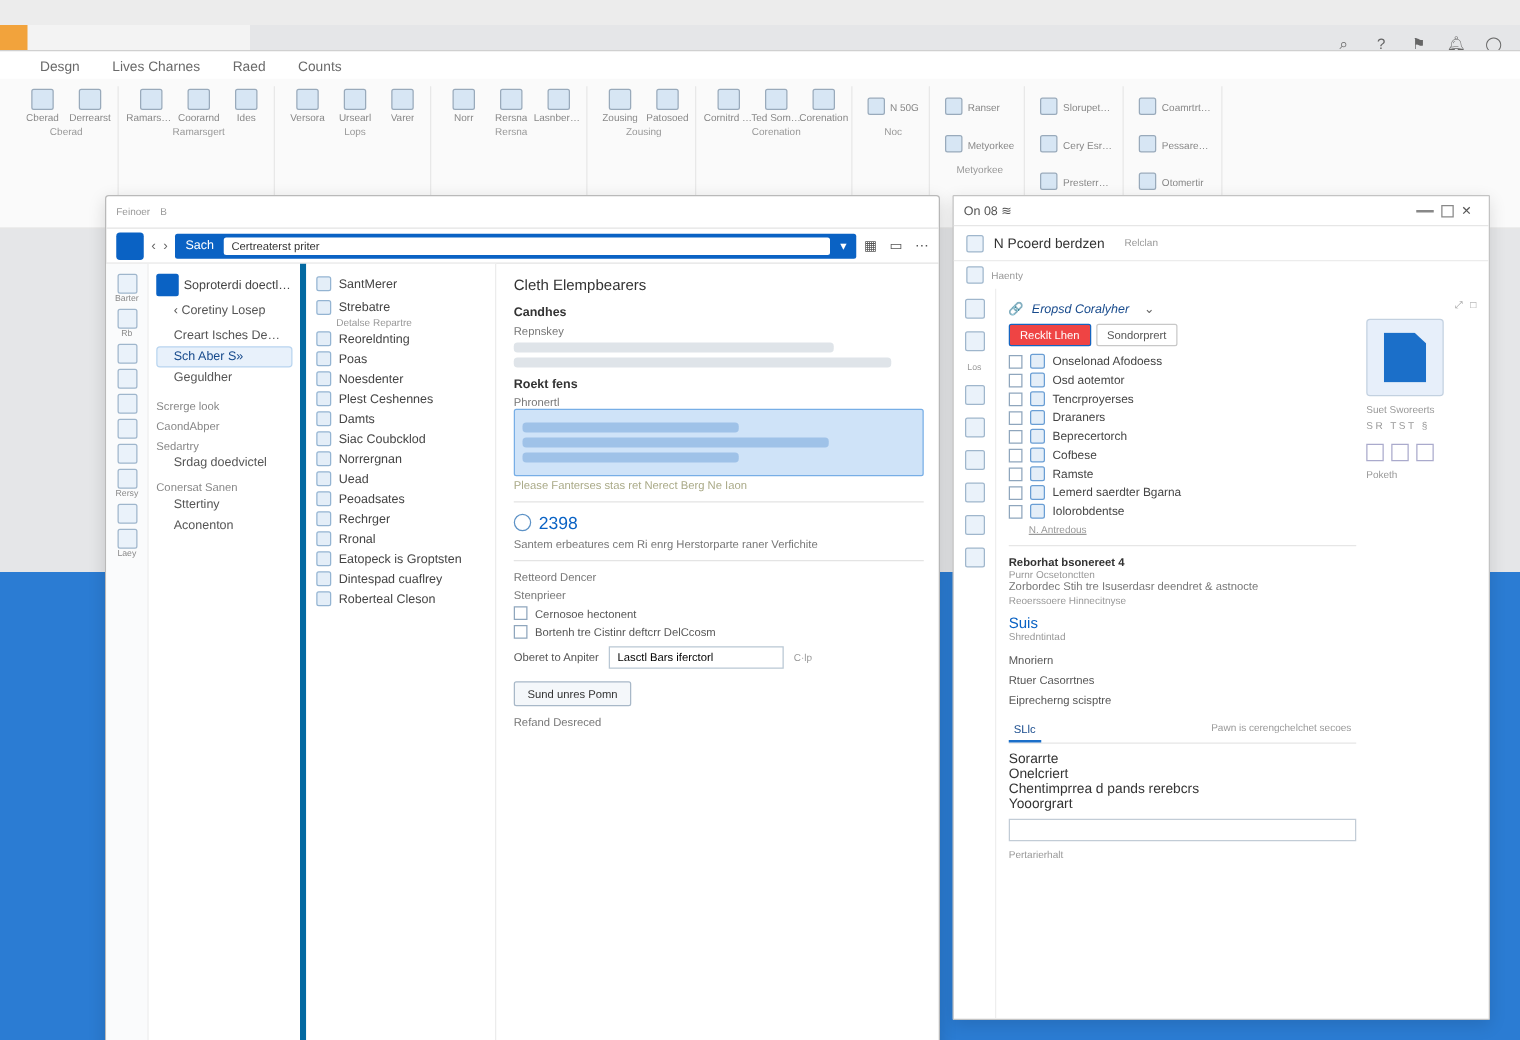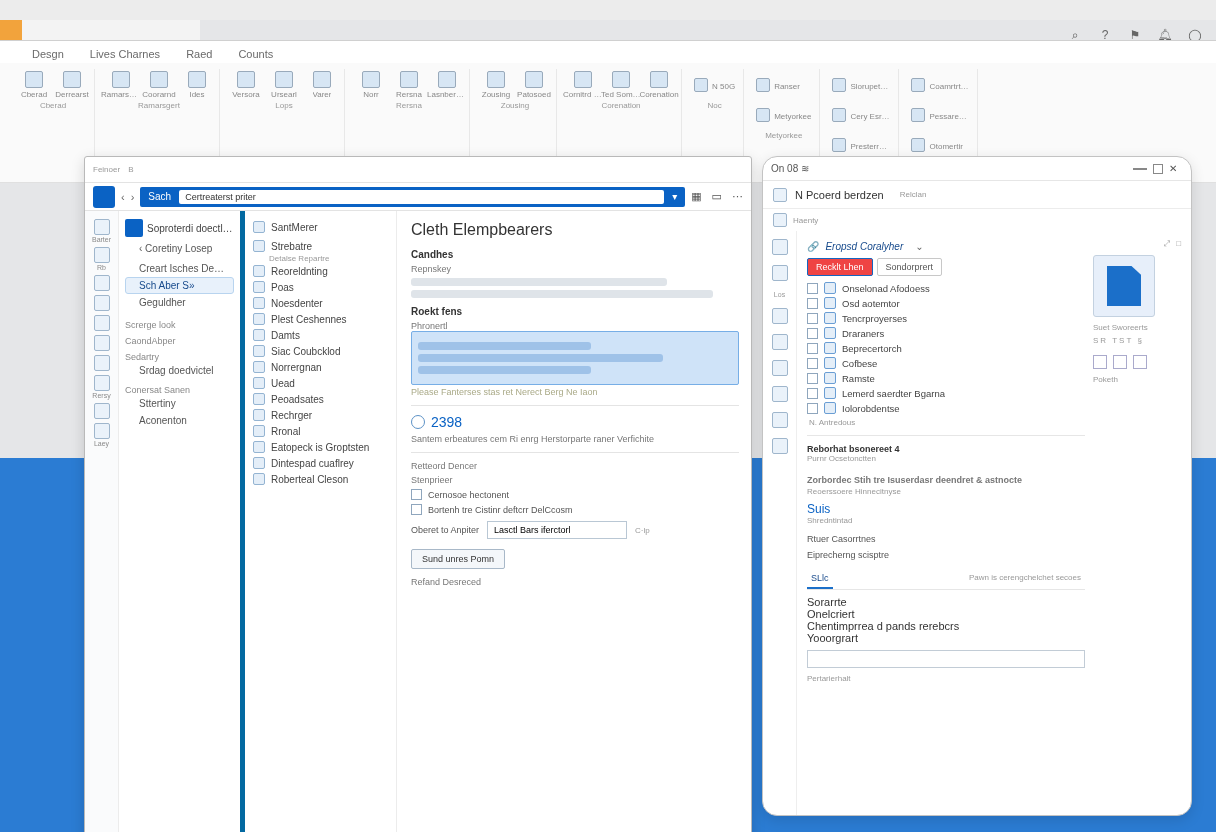--- a/index.html
+++ b/index.html
@@ -109,21 +109,21 @@
   .listcol {
     width:152px; border-right:1px solid #ececec; padding:8px 6px; background:#fff;
     display:flex; flex-direction:column; gap:3px; font-size:10px; color:#444;
   }
   .listcol .litem { display:flex; align-items:center; gap:6px; padding:2px 2px;}
   .listcol .litem .libox { width:12px; height:12px; border:1px solid #94b4d2; background:#e4eef8; border-radius:2px;}
   .listcol .lsub { font-size:8px; color:#999; padding-left:18px;}
   
   .contcol { flex:1; padding:10px 12px 8px 14px; overflow:hidden auto;}
   .contcol::-webkit-scrollbar{width:8px;} .contcol::-webkit-scrollbar-thumb{background:#d5d5d5;border-radius:4px;}
-  .contcol .ctitle { font-size:16px; color:#333; margin-bottom:10px;}
+  .contcol .ctitle { font-size:12px; color:#333; margin-bottom:10px;}
   .contcol .csect { font-size:10px; font-weight:600; color:#333; margin:8px 0 4px 0;}
   .blurline { height:8px; background:#dfe4e9; border-radius:3px; margin:4px 0;}
   .blurline.s { width:55%; } .blurline.m { width:78%; } .blurline.l { width:92%; }
   .sel-blue { background:#cfe3f8; border:1px solid #77aee6; border-radius:2px; padding:6px;}
   .sel-blue .blurline { background:#9fc2e8;}
   .infobar { margin-top:6px; padding:6px 8px; border:1px solid #e0d080; background:#fdf8d8;
     font-size:9px; color:#6b5a20; border-radius:2px;}
   .hr { height:1px; background:#e4e4e4; margin:8px 0;}
   .num { font-size:14px; color:#0a62c4; display:flex; align-items:center; gap:6px;}
   .num .nico { width:14px; height:14px; border:1px solid #5d92c6; border-radius:50%; }
@@ -132,21 +132,21 @@
   .field input[type=text]{ height:18px; border:1px solid #b9c7d4; padding:0 6px; font-size:9px; width:140px;}
   .chk { display:flex; align-items:center; gap:6px; font-size:9px; color:#555; margin:4px 0;}
   .chk .box { width:11px; height:11px; border:1px solid #8fa6bd; background:#fff;}
   .bottomrow { display:flex; align-items:center; gap:10px; margin-top:10px;}
   .btn { height:20px; padding:0 10px; border:1px solid #a8b8c8; background:#f4f7fa; font-size:9px;
     display:inline-flex; align-items:center; border-radius:2px;}
 
   
   .winR {
     position:absolute; left:762px; top:156px; width:430px; height:660px;
-    background:#fff; border:1px solid #c3c3c3; border-radius:15px;
+    background:#fff; border:1px solid #c3c3c3; border-radius:1px;
     box-shadow:0 4px 14px rgba(0,0,0,.12);
     display:flex; flex-direction:column;
   }
   .winR .rtitlebar {
     height:24px; display:flex; align-items:center; padding:0 8px; gap:6px;
     border-bottom:1px solid #e6e6e6; font-size:10px; color:#555;
   }
   .winR .rtitlebar .spacer{flex:1;}
   .winR .rtitlebar .winbtn{ width:14px; height:2px; background:#888;}
   .winR .rtitlebar .winbtn.sq{ width:10px;height:10px;border:1px solid #888;background:none;}
@@ -658,31 +658,32 @@
               <div class="cbox"></div>
               <div class="cico"></div>
               <span>Lemerd saerdter Bgarna</span>
             </div>
             <div class="chkrow">
               <div class="cbox"></div>
               <div class="cico"></div>
               <span>Iolorobdentse</span>
             </div>
           </div>
-        <div class="tiny" style="margin:4px 0 0 2px;">N. Antredous</div>
+        <div class="tiny" style="margin:4px 0 0 16px;text-decoration:underline;">N. Antredous</div>
 
         <div class="rhr"></div>
         <div class="small" style="color:#333;font-weight:600;">Reborhat bsonereet 4</div>
         <div class="tiny">Purnr Ocsetonctten</div>
-        <div class="small" style="margin-top:12px;font-weight:bold;">Zorbordec Stih tre Isuserdasr deendret &amp; astnocte</div>
+        <div class="small" style="margin-top:0;">Zorbordec Stih tre Isuserdasr deendret &amp; astnocte</div>
         <div class="tiny" style="margin-top:2px;">Reoerssoere Hinnecitnyse</div>
         <div style="font-size:12px;color:#0a62c4;margin-top:6px;">Suis</div>
         <div class="tiny">Shredntintad</div>
 
         <div class="rlist" id="rlist2" style="margin-top:6px;">
+            <div class="ritem2">Mnoriern</div>
             <div class="ritem2">Rtuer Casorrtnes</div>
             <div class="ritem2">Eiprecherng scisptre</div>
           </div>
 
         <div class="rtabs" style="margin-top:6px;">
           <span class="act">SLlc</span>
           <span></span>
           <span class="tiny" style="margin-left:auto;">Pawn is cerengchelchet secoes</span>
         </div>
 

